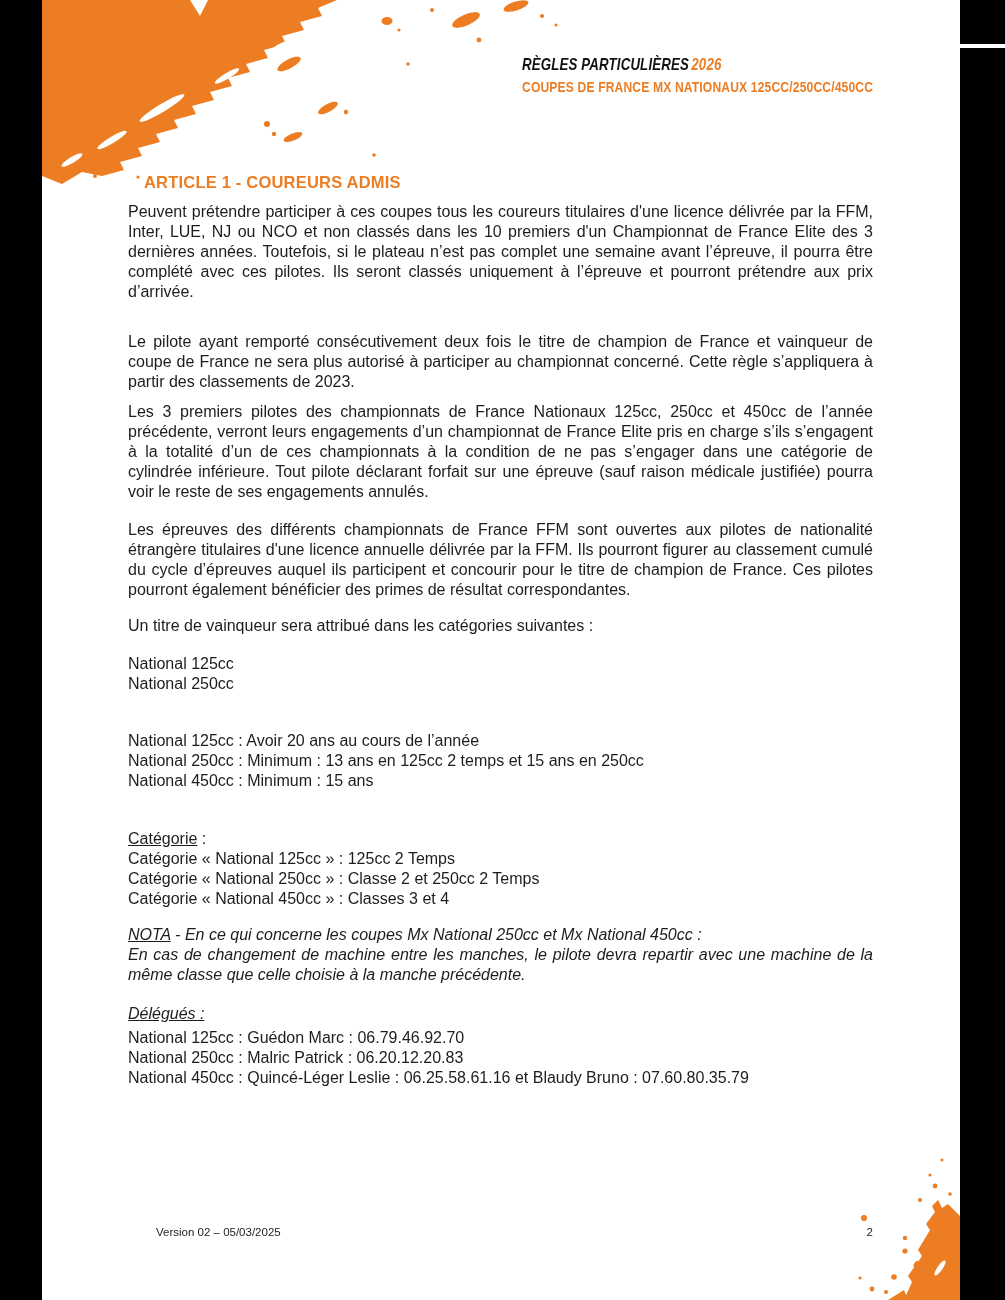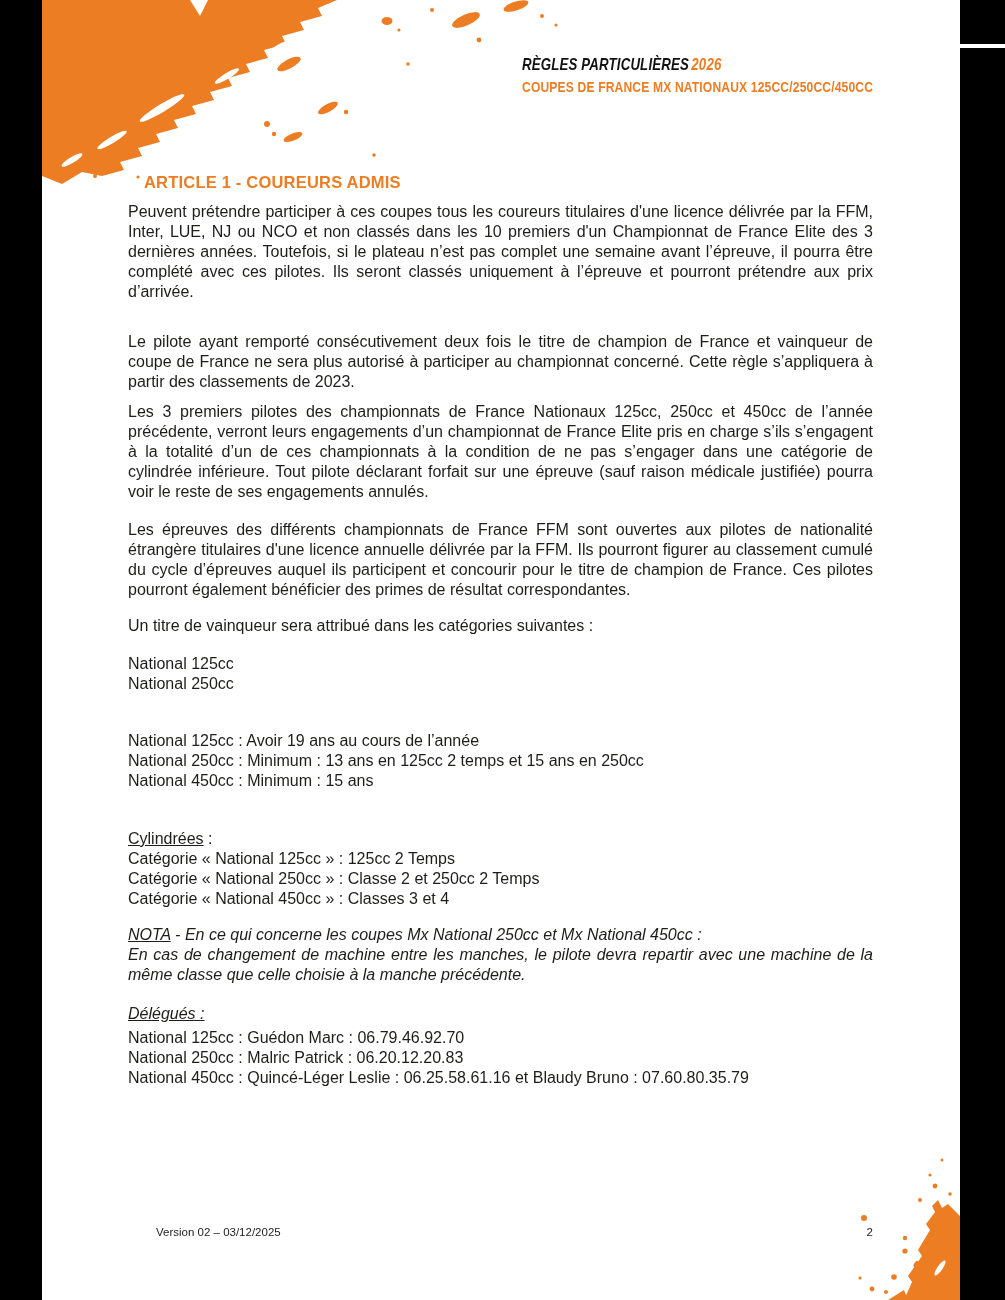--- a/index.html
+++ b/index.html
@@ -122,48 +122,48 @@
     <p class="para" style="top:520px;">Les épreuves des différents championnats de France FFM sont ouvertes aux pilotes de nationalité étrangère titulaires d'une licence annuelle délivrée par la FFM. Ils pourront figurer au classement cumulé du cycle d’épreuves auquel ils participent et concourir pour le titre de champion de France. Ces pilotes pourront également bénéficier des primes de résultat correspondantes.</p>
 
     <div class="block" style="top:616px;">Un titre de vainqueur sera attribué dans les catégories suivantes :</div>
 
     <div class="block" style="top:654px;">
       <div>National 125cc</div>
       <div>National 250cc</div>
     </div>
 
     <div class="block" style="top:731px;">
-      <div>National 125cc : Avoir 19 ans au cours de l’année</div>
+      <div>National 125cc : Avoir 20 ans au cours de l’année</div>
       <div>National 250cc : Minimum : 13 ans en 125cc 2 temps et 15 ans en 250cc</div>
       <div>National 450cc : Minimum : 15 ans</div>
     </div>
 
     <div class="block" style="top:829px;">
-      <div><span class="u">Cylindrées</span><span> :</span></div>
+      <div><span class="u">Catégorie</span><span> :</span></div>
       <div>Catégorie « National 125cc » : 125cc 2 Temps</div>
       <div>Catégorie « National 250cc » : Classe 2 et 250cc 2 Temps</div>
       <div>Catégorie « National 450cc » : Classes 3 et 4</div>
     </div>
 
     <div class="block" style="top:925px;font-style:italic;">
       <div><span class="u">NOTA</span><span> - En ce qui concerne les coupes Mx National 250cc et Mx National 450cc :</span></div>
       <p class="nota-body">En cas de changement de machine entre les manches, le pilote devra repartir avec une machine de la même classe que celle choisie à la manche précédente.</p>
     </div>
 
     <div class="block" style="top:1004px;font-style:italic;">
       <span class="u">Délégués :</span>
     </div>
 
     <div class="block" style="top:1028px;">
       <div>National 125cc : Guédon Marc : 06.79.46.92.70</div>
       <div>National 250cc : Malric Patrick : 06.20.12.20.83</div>
       <div>National 450cc : Quincé-Léger Leslie : 06.25.58.61.16 et Blaudy Bruno : 07.60.80.35.79</div>
     </div>
 
-    <div class="footer-version">Version 02 – 03/12/2025</div>
+    <div class="footer-version">Version 02 – 05/03/2025</div>
     <div class="page-number">2</div>
 
   </div>
 
   <div class="gutter left"></div>
   <div class="gutter right">
     <div class="notch"></div>
   </div>
 
 </div>

